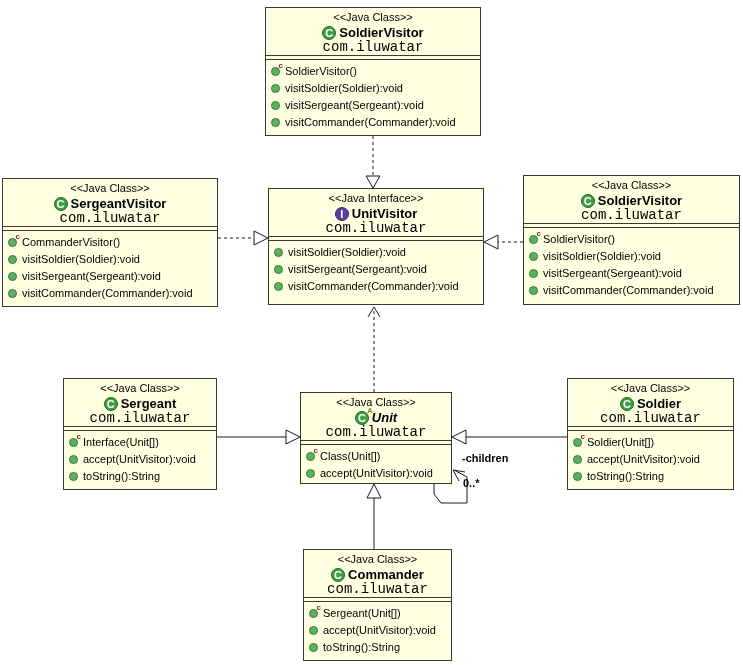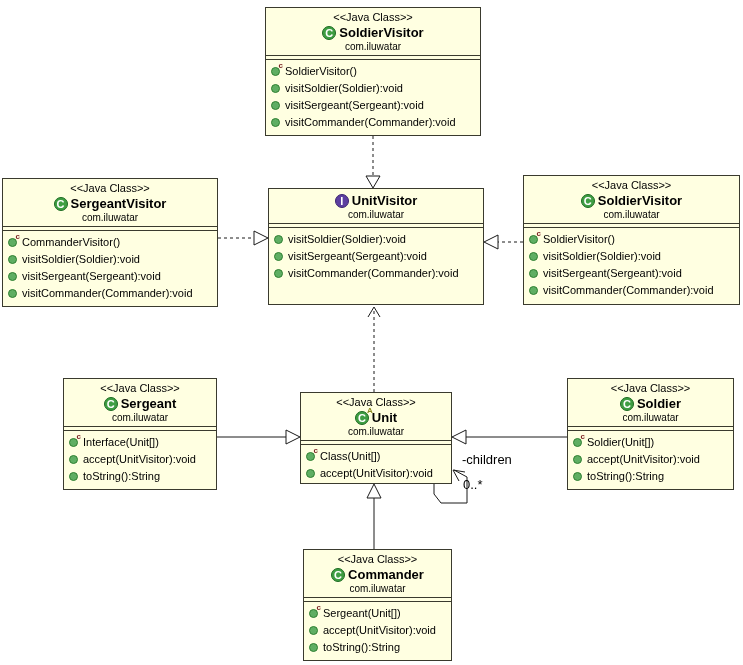--- a/index.html
+++ b/index.html
@@ -45,22 +45,22 @@
   .box-title {
     text-align: center;
     padding: 3px 2px 2px;
     border-bottom: 1px solid var(--box-border);
   }
   .stereotype { font-size: 11px; line-height: 13px; }
   .name-row {
     font-size: 13px; font-weight: bold; line-height: 17px;
     display: flex; align-items: center; justify-content: center; gap: 3px;
   }
-  .abstract .cls-name { }
-  .pkg { font-size: 10px; line-height: 12px; }
+  .abstract .cls-name { font-style: italic; }
+  .pkg { font-size: 14px; line-height: 12px; font-family: Liberation Mono, monospace; }
   .fields-strip { height: 4px; border-bottom: 1px solid var(--box-border); flex: none; }
   .methods { padding: 3px 4px 2px 5px; flex: 1; }
   .method {
     display: flex; align-items: center; gap: 5px;
     font-size: 11px; line-height: 17px; white-space: nowrap;
   }
   .dot {
     width: 9px; height: 9px; border-radius: 50%; flex: none;
     background: var(--dot-fill); border: 1px solid var(--dot-border);
     position: relative;
@@ -76,21 +76,21 @@
     position: relative;
   }
   .class-type { background: var(--class-icon); border: 1px solid #1d6b22; }
   .interface-type { background: var(--interface-icon); border: 1px solid #3c2470; }
   .abstract-badge {
     position: absolute; top: -5px; right: -5px;
     font-size: 8px; line-height: 8px; font-weight: bold; color: #8a8a20;
   }
   .edge-label {
     position: absolute; z-index: 2;
-    font-size: 13px; color: #000; white-space: nowrap;
+    font-size: 11px; color: #000; white-space: nowrap; font-weight: bold;
   }
 </style>
 </head>
 <body>
 
 <div class="canvas">
 
   <svg class="connectors" width="743" height="665" viewBox="0 0 743 665">
     <g>
       <line class="dash" x1="373" y1="136" x2="373" y2="176"></line>
@@ -188,20 +188,21 @@
       </div>
       <div class="method">
         <span class="dot"></span>
         <span>visitCommander(Commander):void</span>
       </div>
     </div>
   </div>
 
   <div class="uml-box" style="left:268px; top:188px; width:216px; height:117px;">
     <div class="box-title">
+      <div class="stereotype">&lt;&lt;Java Interface&gt;&gt;</div>
       <div class="name-row">
         <span class="type-icon interface-type">I</span>
         <span class="cls-name">UnitVisitor</span>
       </div>
       <div class="pkg">com.iluwatar</div>
     </div>
     <div class="fields-strip"></div>
     <div class="methods">
       <div class="method">
         <span class="dot"></span>

